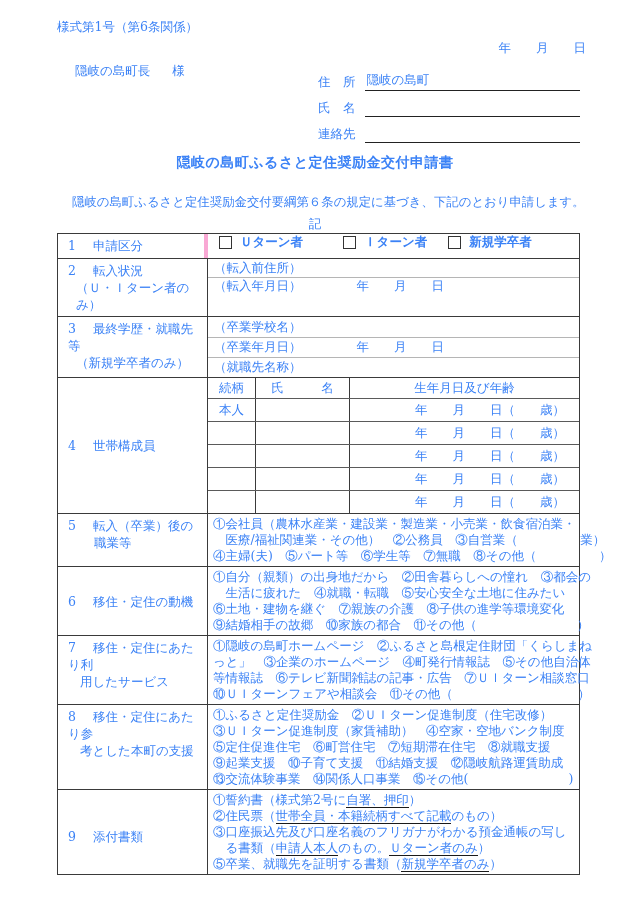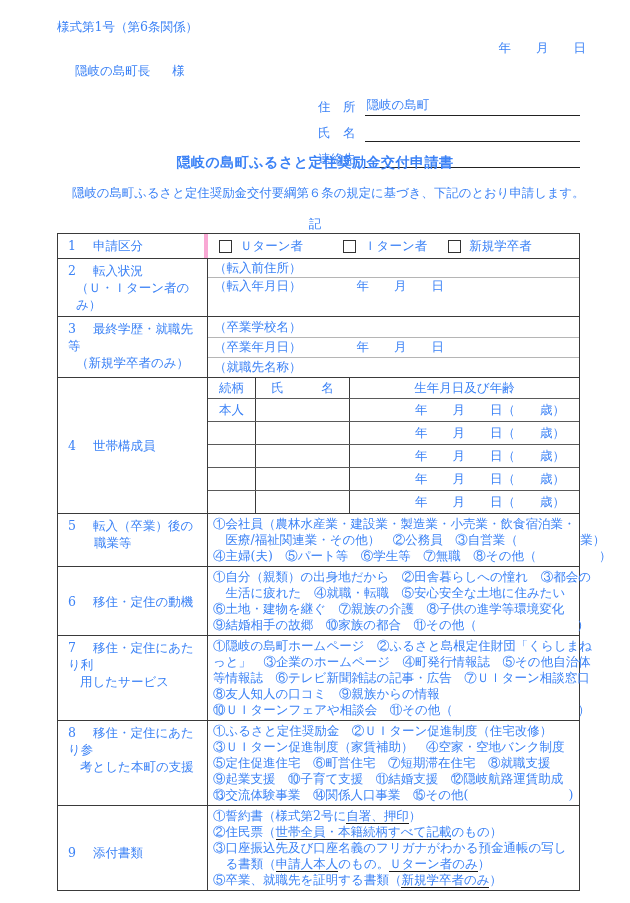--- a/index.html
+++ b/index.html
@@ -9,35 +9,35 @@
     background:#ffffff;
     font-family:"DejaVu Serif","Liberation Serif",serif;
     font-size:12.5px;color:#3b82f6;
     overflow:hidden;
   }
   .abs{position:absolute;}
   .form-number{left:57px;top:19px;}
   .date-line{right:44px;top:40px;}
   .addressee{left:75px;top:63px;}
   .addressee .hon{margin-left:22px;}
-  .applicant{left:318px;top:90px;width:262px;}
+  .applicant{left:318px;top:65px;width:262px;}
   .frow{display:flex;align-items:flex-end;height:26px;}
   .frow .flabel{margin-right:9px;white-space:nowrap;}
   .fill{flex:1;border-bottom:1px solid #222;height:100%;display:flex;align-items:flex-end;padding:0 2px 1px 2px;}
   .doc-title{left:0;top:154px;width:100%;text-align:center;font-size:14px;letter-spacing:0.5px;font-weight:bold;}
-  .intro{left:72px;top:185px;width:506px;font-size:12.4px;white-space:nowrap;}
+  .intro{left:72px;top:194px;width:506px;font-size:12.4px;white-space:nowrap;}
   .ki{left:0;top:216px;width:100%;text-align:center;}
 
   .tbl{left:57px;top:233px;width:523px;border:1px solid #3a3a3a;box-sizing:border-box;}
   .trow{display:flex;border-top:1px solid #3a3a3a;}
   .trow:first-child{border-top:none;}
   .lc{width:150px;box-sizing:border-box;border-right:1px solid #3a3a3a;padding:3px 4px 3px 10px;line-height:17px;flex-shrink:0;}
   .lc .num{display:inline-block;min-width:25px;}
   .rc{flex:1;min-width:0;box-sizing:border-box;}
-  .r1 .rc{display:flex;align-items:center;padding-left:11px;height:24px;}
+  .r1 .rc{display:flex;align-items:flex-start;padding-left:11px;height:24px;font-weight:bold;}
   .r1 .lc{border-right:4px solid #f9a8d4;}
   .opt{display:flex;align-items:center;white-space:nowrap;}
   .opt2{margin-left:40px;}
   .opt3{margin-left:21px;}
   .cb{display:inline-block;width:11px;height:11px;border:1px solid #333;margin-right:8px;background:#fff;}
   .sub{display:flex;align-items:center;padding-left:6px;box-sizing:border-box;}
   .r2 .sub{height:18px;}
   .r3 .sub{height:20px;}
   .sub + .sub{border-top:1px solid #b5b5b5;}
   .dt{margin-left:55px;white-space:pre;}
@@ -223,21 +223,20 @@
 
     <div class="trow r7">
       <div class="lc">
         <div><span class="num">7</span><span>移住・定住にあたり利</span></div>
         <div class="l2-r78">用したサービス</div>
       </div>
       <div class="rc para">
           <div class="pl"><span>①隠岐の島町ホームページ　②ふるさと島根定住財団「くらしまね</span></div>
           <div class="pl"><span>っと」　③企業のホームページ　④町発行情報誌　⑤その他自治体</span></div>
           <div class="pl"><span>等情報誌　⑥テレビ新聞雑誌の記事・広告　⑦ＵＩターン相談窓口</span></div>
-          <div class="pl"><span>⑧友人知人の口コミ　⑨親族からの情報</span></div>
           <div class="pl"><span>⑩ＵＩターンフェアや相談会　⑪その他（　　　　　　　　　　）</span></div>
         </div>
     </div>
 
     <div class="trow r8">
       <div class="lc">
         <div><span class="num">8</span><span>移住・定住にあたり参</span></div>
         <div class="l2-r78">考とした本町の支援</div>
       </div>
       <div class="rc para">

